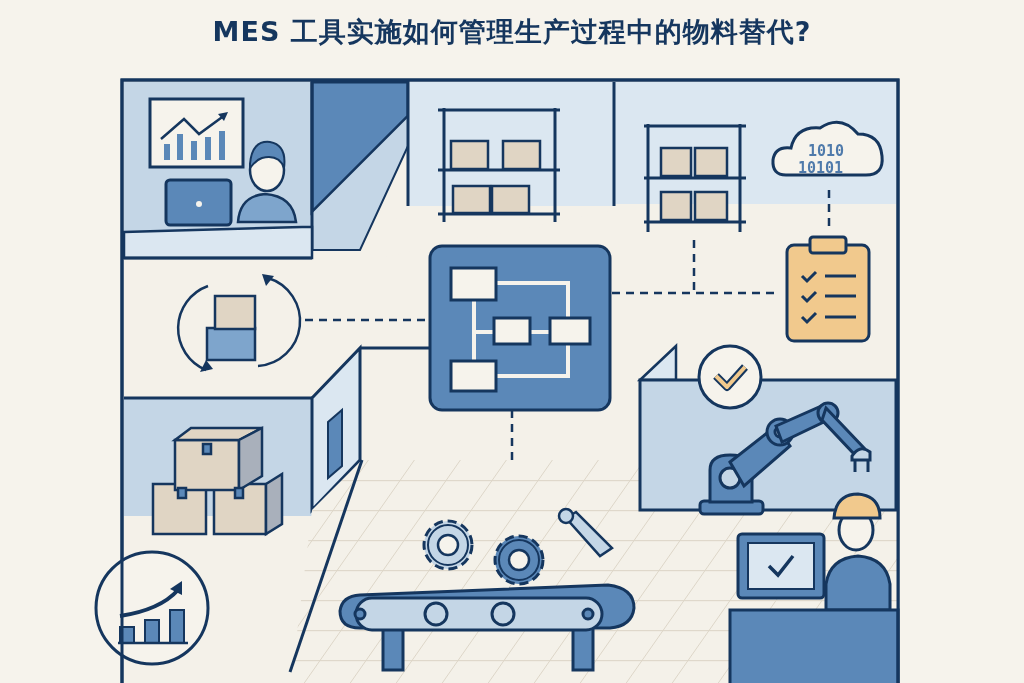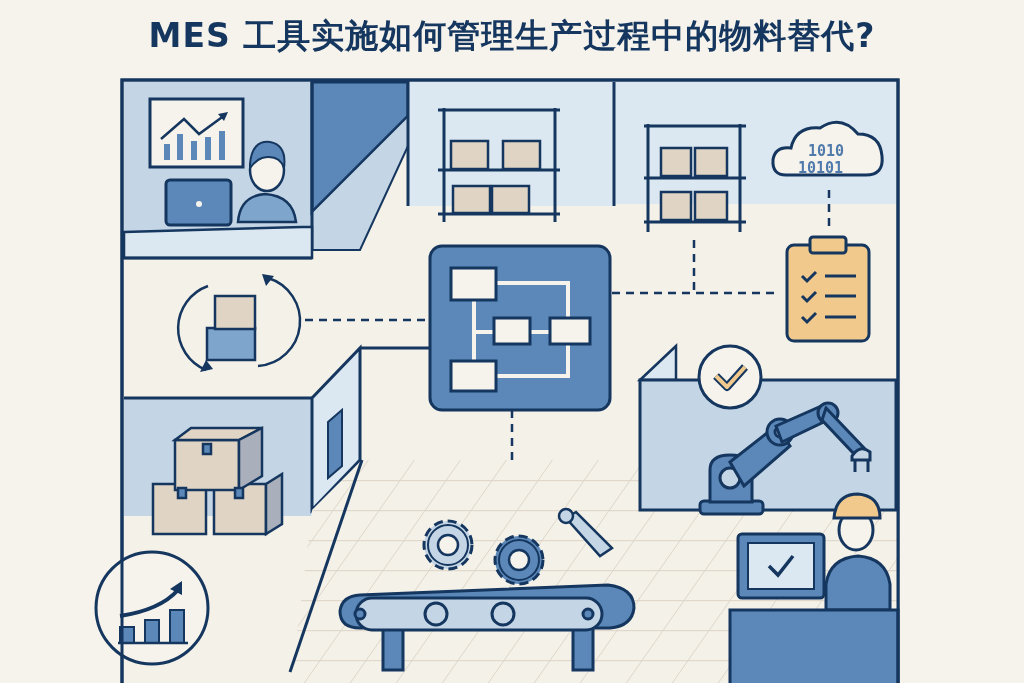--- a/index.html
+++ b/index.html
@@ -1,17 +1,17 @@
 <!DOCTYPE html>
 <html><head>
 <meta charset="utf-8">
 <style>
   html,body{margin:0;padding:0;background:#f6f3ec;}
   body{width:1024px;height:683px;overflow:hidden;position:relative;font-family:"DejaVu Sans","Liberation Sans",sans-serif;}
-  .title{position:absolute;left:0;top:14px;width:1024px;text-align:center;font-weight:bold;font-size:33px;color:#15365e;letter-spacing:1px;}
+  .title{position:absolute;left:0;top:14px;width:1024px;text-align:center;font-weight:bold;font-size:27px;color:#15365e;letter-spacing:1px;}
   svg.scene{position:absolute;left:0;top:0;}
   .bintext{font-family:"DejaVu Sans Mono","Liberation Mono",monospace;font-weight:bold;fill:#4f7aab;font-size:15px;}
 </style>
 </head>
 <body>
 
 <div class="title">MES 工具实施如何管理生产过程中的物料替代?</div>
 
 <svg class="scene" width="1024" height="683" viewBox="0 0 1024 683">
   <defs>

